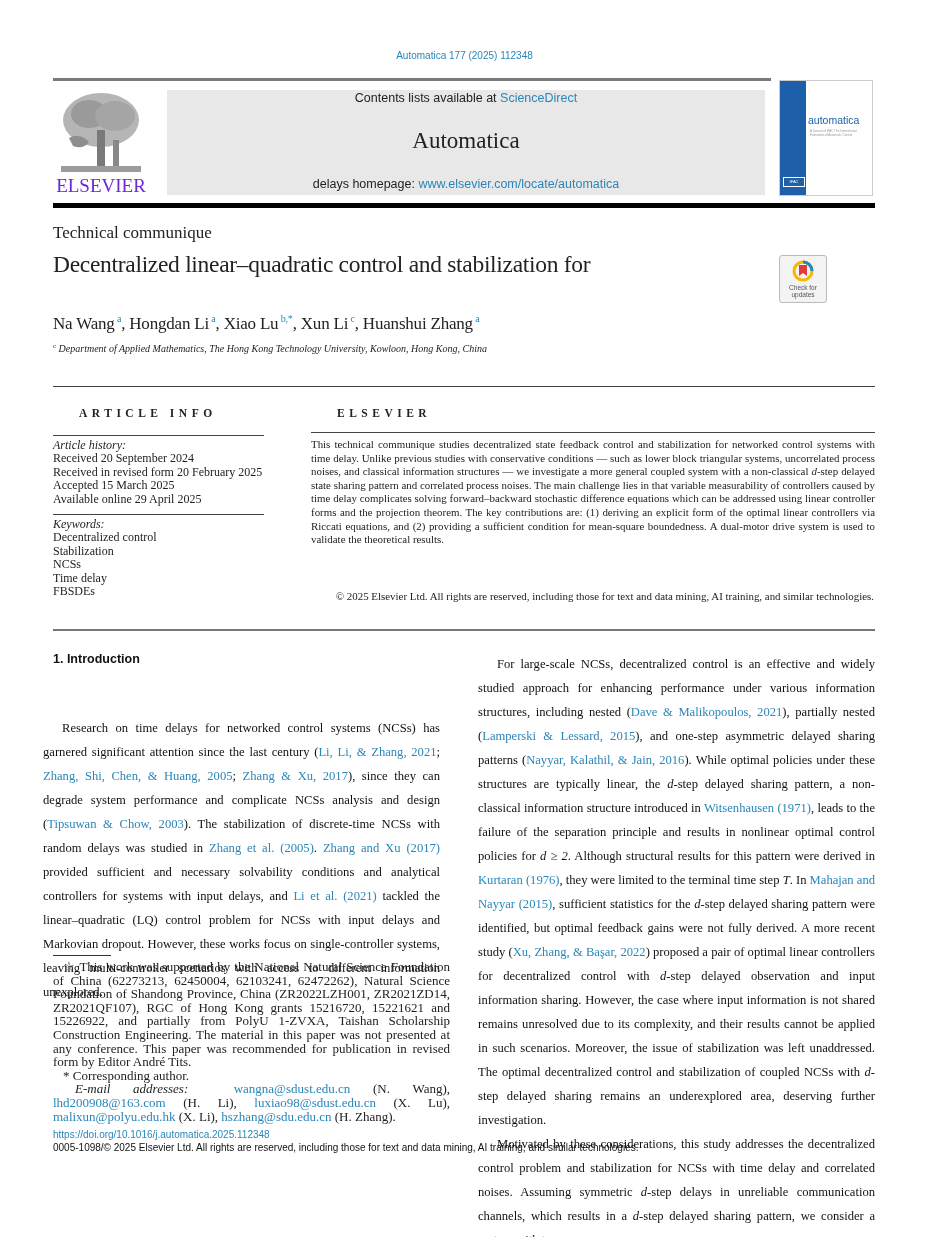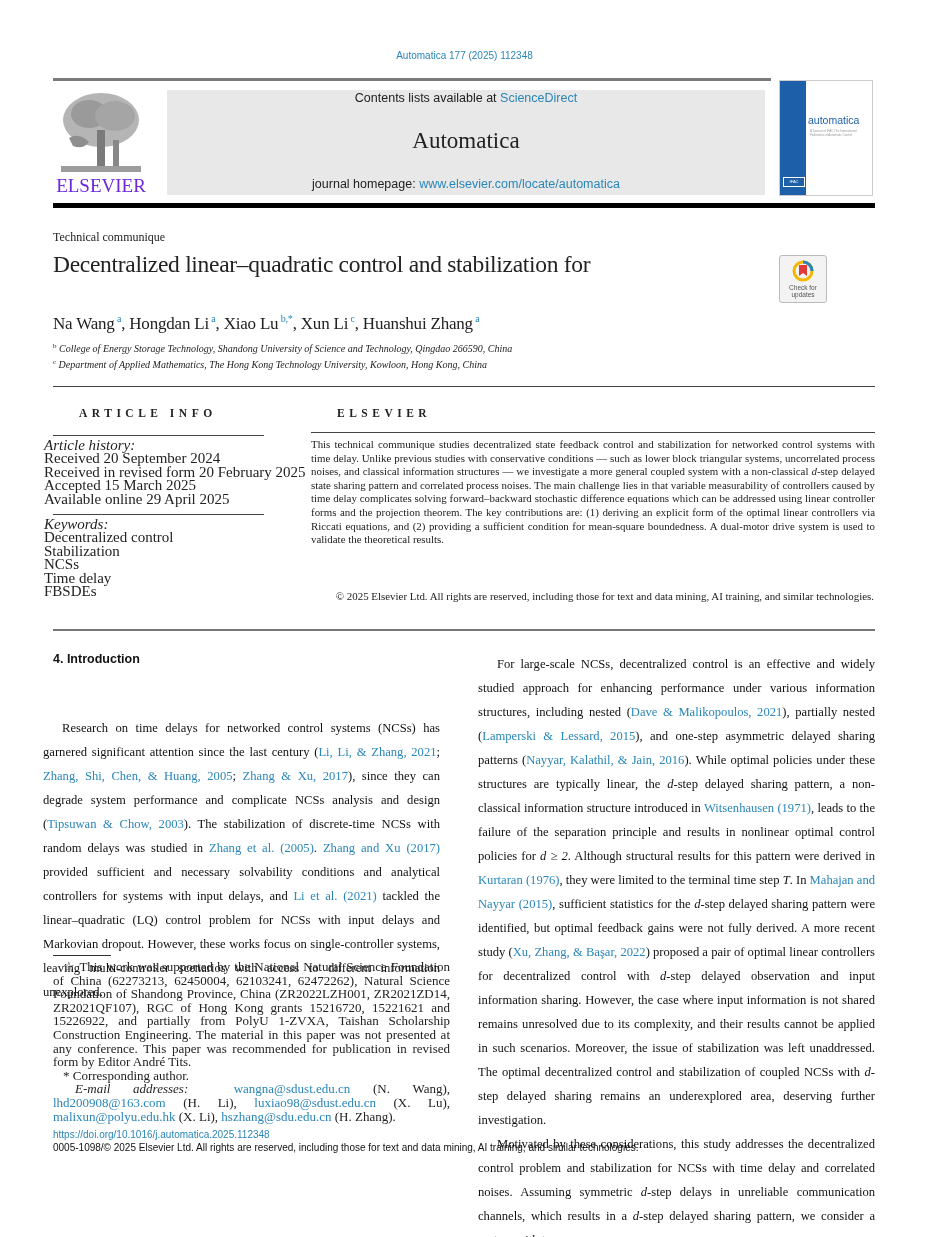--- a/index.html
+++ b/index.html
@@ -20,40 +20,40 @@
   .journal-name { position:absolute; top:38px; left:0; width:100%; text-align:center; font-family:"Liberation Serif",serif; font-size:23px; color:#222; }
   .homepage-line { position:absolute; top:87px; left:0; width:100%; text-align:center; font-family:"Liberation Sans",sans-serif; font-size:12.5px; color:#222; }
   .cover { top:80px; left:779px; width:92px; height:114px; border:1px solid #ccc; background:#fff; overflow:hidden; }
   .cover-band { position:absolute; top:0; left:0; width:26px; height:100%; background:#1d5fa8; }
   .cover-title { position:absolute; top:33px; left:28px; font-family:"Liberation Sans",sans-serif; font-size:10.5px; color:#1d5fa8; }
   .cover-sub { position:absolute; top:48px; left:30px; width:58px; font-size:3px; line-height:4px; color:#999; font-family:"Liberation Sans",sans-serif; }
   .cover-ifac { position:absolute; bottom:8px; left:3px; width:20px; height:8px; border:1px solid #fff; color:#fff; font-size:4px; font-family:"Liberation Sans",sans-serif; text-align:center; line-height:8px; }
   .thick-rule { top:203px; left:53px; width:822px; height:5px; background:#000; }
 
   
-  .article-type { top:223px; left:53px; font-size:12px; color:#222;margin-top:7px; }
+  .article-type { top:223px; left:53px; font-size:17px; color:#222; }
   .title { top:250px; left:53px; width:690px; font-size:23.5px; line-height:28px; color:#222; letter-spacing:-0.3px; }
   .title sup { color:#2a86b8; font-size:12px; vertical-align:top; position:relative; top:-2px; }
   .check-updates { top:255px; left:779px; width:46px; height:46px; border:1px solid #bbb; border-radius:3px; background:#f3f3f3; }
   .check-ring { position:absolute; top:4px; left:12px; width:22px; height:22px; }
   .check-text { position:absolute; top:28px; left:0; width:100%; text-align:center; font-family:"Liberation Sans",sans-serif; font-size:6.5px; line-height:7px; color:#555; }
   .authors { top:313px; left:53px; font-size:17px; color:#222; letter-spacing:-0.2px; }
   .authors sup { color:#2a86b8; font-size:10px; }
   .affils { top:340px; left:53px; font-size:10px; line-height:13.5px; font-style:italic; color:#222; }
   .affils sup { font-style:normal; font-size:7px; }
   .rule-mid { top:386px; left:53px; width:822px; height:1px; background:#444; }
 
   
   .sec-head { font-family:"Liberation Serif",serif; font-size:11.5px; letter-spacing:4.5px; font-weight:bold; color:#222;margin-left:26px; }
   .info-head { top:407px; left:53px; }
   .abstract-head { top:407px; left:311px; }
   .info-rule1 { top:435px; left:53px; width:211px; height:1px; background:#444; }
   .info-rule2 { top:514px; left:53px; width:211px; height:1px; background:#444; }
   .abs-rule { top:432px; left:311px; width:564px; height:1px; background:#444; }
-  .info-block { left:44px; font-size:15px; line-height:13.4px; color:#222; }
+  .info-block { left:53px; font-size:12px; line-height:13.4px; color:#222; }
   .info-block .lbl { font-style:italic; }
   .abstract-text { top:438px; left:311px; width:564px; font-size:10.9px; line-height:13.6px; text-align:justify; color:#222; }
   .copyright { top:590px; left:311px; width:563px; font-size:10.9px; line-height:13.6px; text-align:right; color:#222; }
   .rule-lower { top:629px; left:53px; width:822px; height:2px; background:#777; }
 
   
   .sec-title { top:652px; left:53px; font-family:"Liberation Sans",sans-serif; font-weight:bold; font-size:12.5px; color:#111; }
   .col { font-size:12.6px; line-height:24px; text-align:justify; color:#111; }
   .col p { margin:0; text-indent:19px; }
   .col-left { top:716px; left:43px; width:397px; }
@@ -84,21 +84,21 @@
   </svg>
   <div class="elsevier-word">ELSEVIER</div>
 </div>
 
 <div class="abs banner">
   <div class="contents-line">
     <span>Contents lists available at </span><a class="link">ScienceDirect</a>
   </div>
   <div class="journal-name">Automatica</div>
   <div class="homepage-line">
-    <span>journal homepage: </span><a class="link">www.elsevier.com/locate/automatica</a>
+    <span>delays homepage: </span><a class="link">www.elsevier.com/locate/automatica</a>
   </div>
 </div>
 
 <div class="abs cover">
   <div class="cover-band"></div>
   <div class="cover-title">automatica</div>
   <div class="cover-sub">A Journal of IFAC The International Federation of Automatic Control</div>
   <div class="cover-ifac">IFAC</div>
 </div>
 
@@ -120,21 +120,20 @@
 
 <div class="abs authors">
   <span>Na Wang</span><sup> <a class="link">a</a></sup>,
   <span>Hongdan Li</span><sup> <a class="link">a</a></sup>,
   <span>Xiao Lu</span><sup> <a class="link">b,*</a></sup>,
   <span>Xun Li</span><sup> <a class="link">c</a></sup>,
   <span>Huanshui Zhang</span><sup> <a class="link">a</a></sup>
 </div>
 
 <div class="abs affils">
-  <div><sup>b</sup> <span>College of Energy Storage Technology, Shandong University of Science and Technology, Qingdao 266590, China</span></div>
   <div><sup>c</sup> <span>Department of Applied Mathematics, The Hong Kong Technology University, Kowloon, Hong Kong, China</span></div>
 </div>
 
 <div class="abs rule-mid"></div>
 
 <div class="abs sec-head info-head">ARTICLE INFO</div>
 <div class="abs info-rule1"></div>
 <div class="abs info-block" style="top:439px;">
   <div class="lbl">Article history:</div>
   <div>Received 20 September 2024</div>
@@ -151,21 +150,21 @@
   <div>Time delay</div>
   <div>FBSDEs</div>
 </div>
 
 <div class="abs sec-head abstract-head">ELSEVIER</div>
 <div class="abs abs-rule"></div>
 <div class="abs abstract-text"><span>This technical communique studies decentralized state feedback control and stabilization for networked control systems with time delay. Unlike previous studies with conservative conditions — such as lower block triangular systems, uncorrelated process noises, and classical information structures — we investigate a more general coupled system with a non-classical </span><i class="m">d</i><span>-step delayed state sharing pattern and correlated process noises. The main challenge lies in that variable measurability of controllers caused by time delay complicates solving forward–backward stochastic difference equations which can be addressed using linear controller forms and the projection theorem. The key contributions are: (1) deriving an explicit form of the optimal linear controllers via Riccati equations, and (2) providing a sufficient condition for mean-square boundedness. A dual-motor drive system is used to validate the theoretical results.</span></div>
 <div class="abs copyright">© 2025 Elsevier Ltd. All rights are reserved, including those for text and data mining, AI training, and similar technologies.</div>
 <div class="abs rule-lower"></div>
 
-<div class="abs sec-title">4. Introduction</div>
+<div class="abs sec-title">1. Introduction</div>
 
 <div class="abs col col-left">
   <p><span>Research on time delays for networked control systems (NCSs) has garnered significant attention since the last century (</span><a class="link">Li, Li, &amp; Zhang, 2021</a><span>; </span><a class="link">Zhang, Shi, Chen, &amp; Huang, 2005</a><span>; </span><a class="link">Zhang &amp; Xu, 2017</a><span>), since they can degrade system performance and complicate NCSs analysis and design (</span><a class="link">Tipsuwan &amp; Chow, 2003</a><span>). The stabilization of discrete-time NCSs with random delays was studied in </span><a class="link">Zhang et al. (2005)</a><span>. </span><a class="link">Zhang and Xu (2017)</a><span> provided sufficient and necessary solvability conditions and analytical controllers for systems with input delays, and </span><a class="link">Li et al. (2021)</a><span> tackled the linear–quadratic (LQ) control problem for NCSs with input delays and Markovian dropout. However, these works focus on single-controller systems, leaving multi-controller scenarios with access to different information unexplored.</span></p>
 </div>
 
 <div class="abs col col-right">
   <p><span>For large-scale NCSs, decentralized control is an effective and widely studied approach for enhancing performance under various information structures, including nested (</span><a class="link">Dave &amp; Malikopoulos, 2021</a><span>), partially nested (</span><a class="link">Lamperski &amp; Lessard, 2015</a><span>), and one-step asymmetric delayed sharing patterns (</span><a class="link">Nayyar, Kalathil, &amp; Jain, 2016</a><span>). While optimal policies under these structures are typically linear, the </span><i class="m">d</i><span>-step delayed sharing pattern, a non-classical information structure introduced in </span><a class="link">Witsenhausen (1971)</a><span>, leads to the failure of the separation principle and results in nonlinear optimal control policies for </span><i class="m">d ≥ 2</i><span>. Although structural results for this pattern were derived in </span><a class="link">Kurtaran (1976)</a><span>, they were limited to the terminal time step </span><i class="m">T</i><span>. In </span><a class="link">Mahajan and Nayyar (2015)</a><span>, sufficient statistics for the </span><i class="m">d</i><span>-step delayed sharing pattern were identified, but optimal feedback gains were not fully derived. A more recent study (</span><a class="link">Xu, Zhang, &amp; Başar, 2022</a><span>) proposed a pair of optimal linear controllers for decentralized control with </span><i class="m">d</i><span>-step delayed observation and input information sharing. However, the case where input information is not shared remains unresolved due to its complexity, and their results cannot be applied in such scenarios. Moreover, the issue of stabilization was left unaddressed. The optimal decentralized control and stabilization of coupled NCSs with </span><i class="m">d</i><span>-step delayed sharing remains an underexplored area, deserving further investigation.</span></p>
   <p><span>Motivated by these considerations, this study addresses the decentralized control problem and stabilization for NCSs with time delay and correlated noises. Assuming symmetric </span><i class="m">d</i><span>-step delays in unreliable communication channels, which results in a </span><i class="m">d</i><span>-step delayed sharing pattern, we consider a system with two</span></p>
 </div>
 

